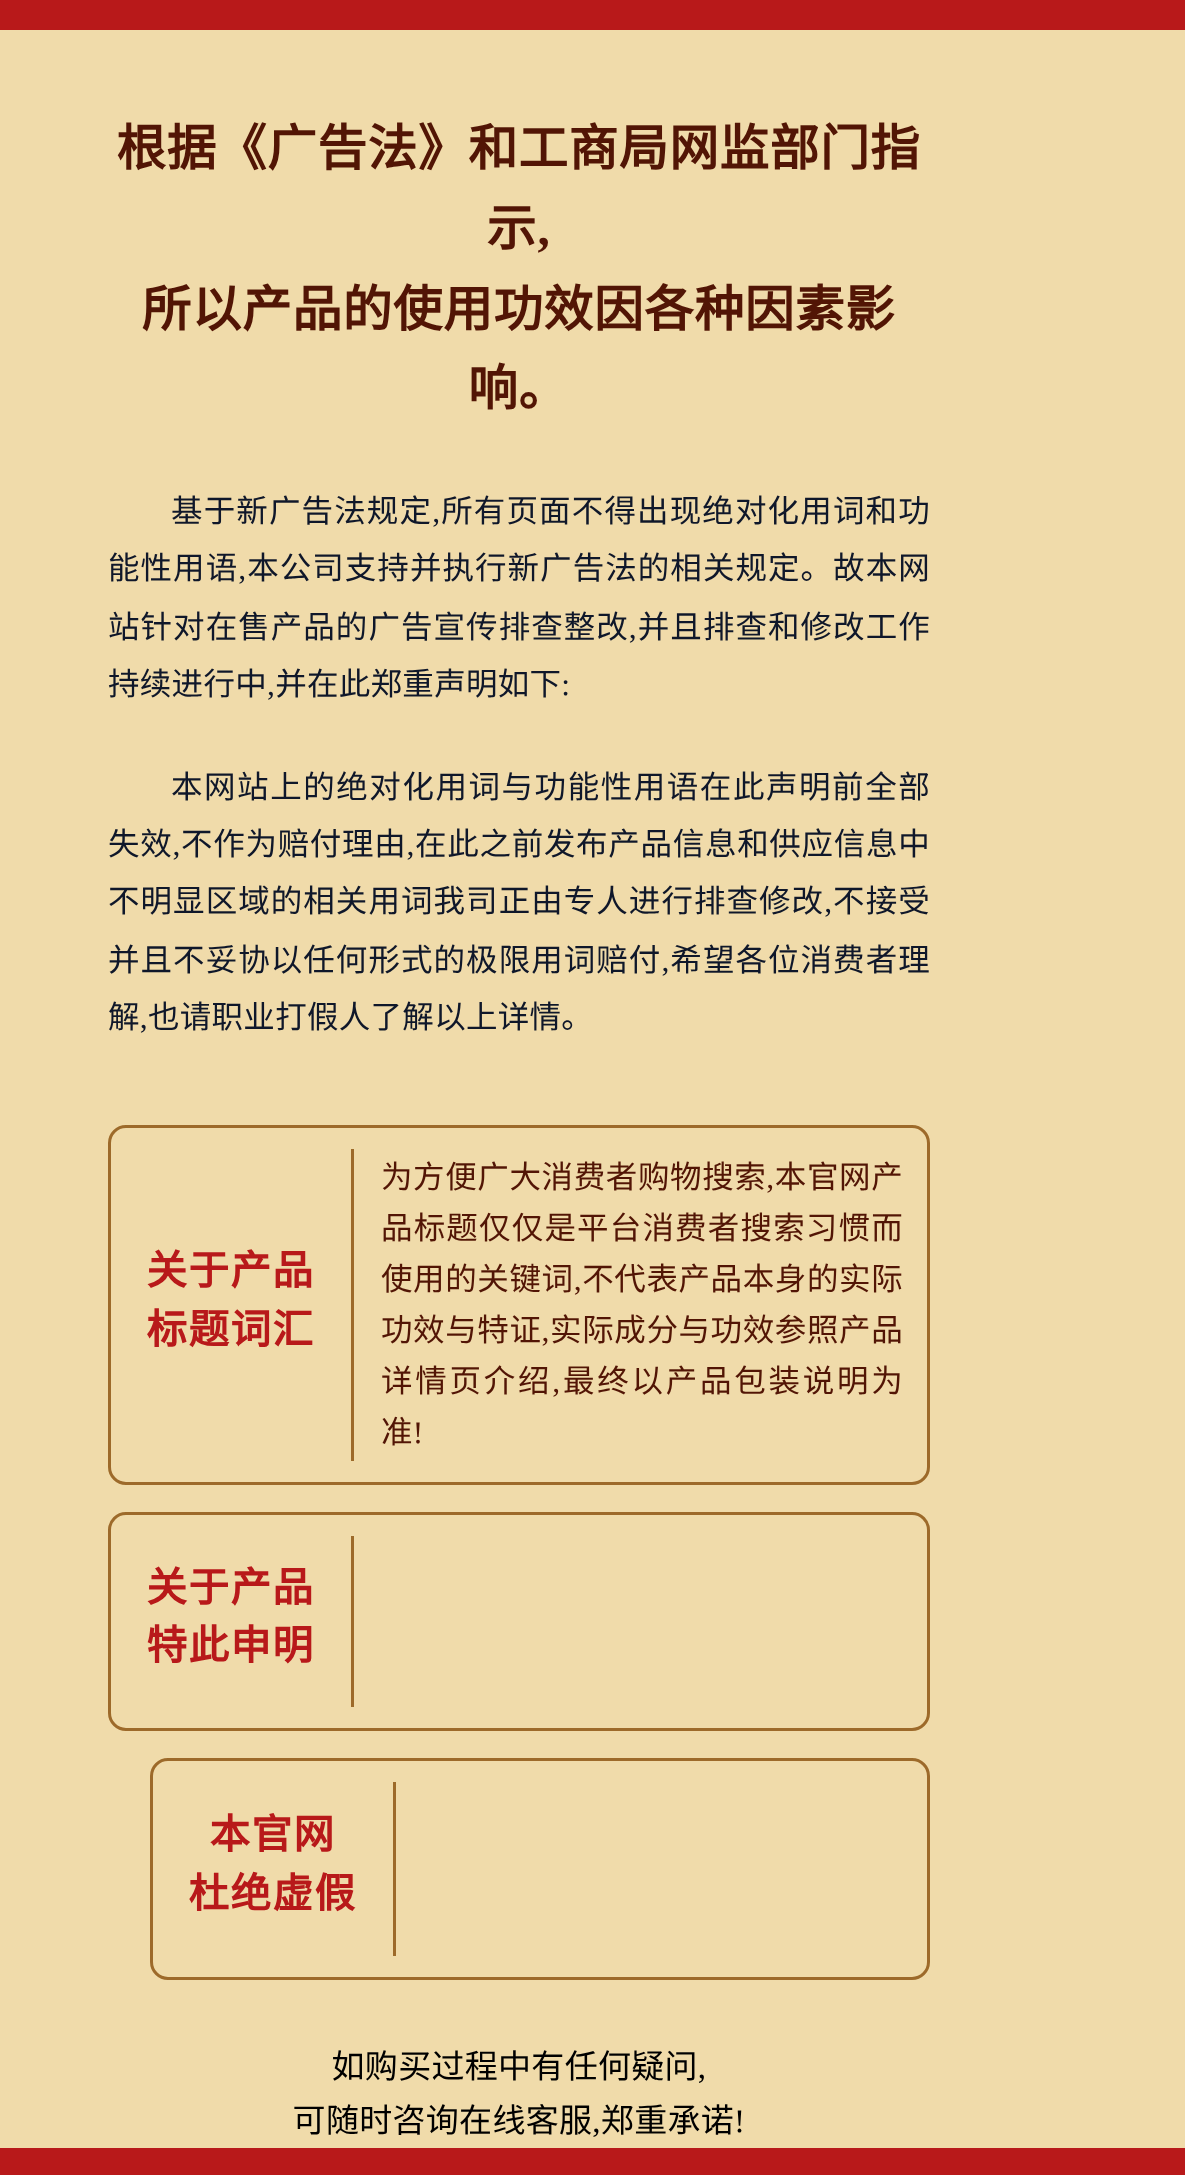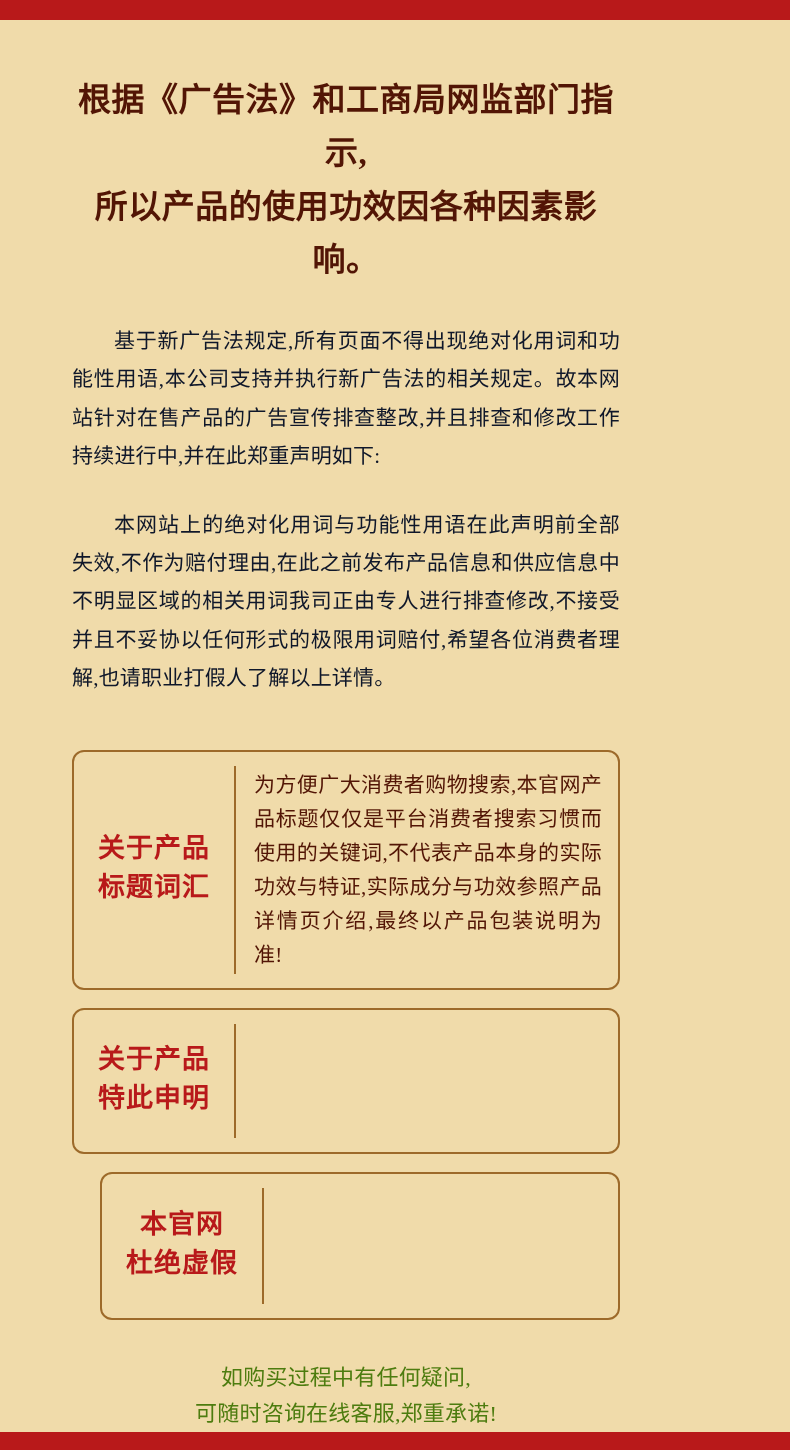--- a/index.html
+++ b/index.html
@@ -117,21 +117,21 @@
     align-items: center;
     text-align: justify;
     letter-spacing: 0.2px;
   }
   .card-1 { min-height: 182px; }
   .card-2 { min-height: 146px; }
   .card-3 { min-height: 148px; margin-left: 28px; }
   .footer {
     padding-top: 22px;
     text-align: center;
-    color: #4d7c0f;
+    color: #000000;
     font-size: 22px;
     line-height: 1.65;
     letter-spacing: 0.2px;
   }
   .footer span { display: block; }
 </style>
 </head>
 <body>
 
 <div class="page">

